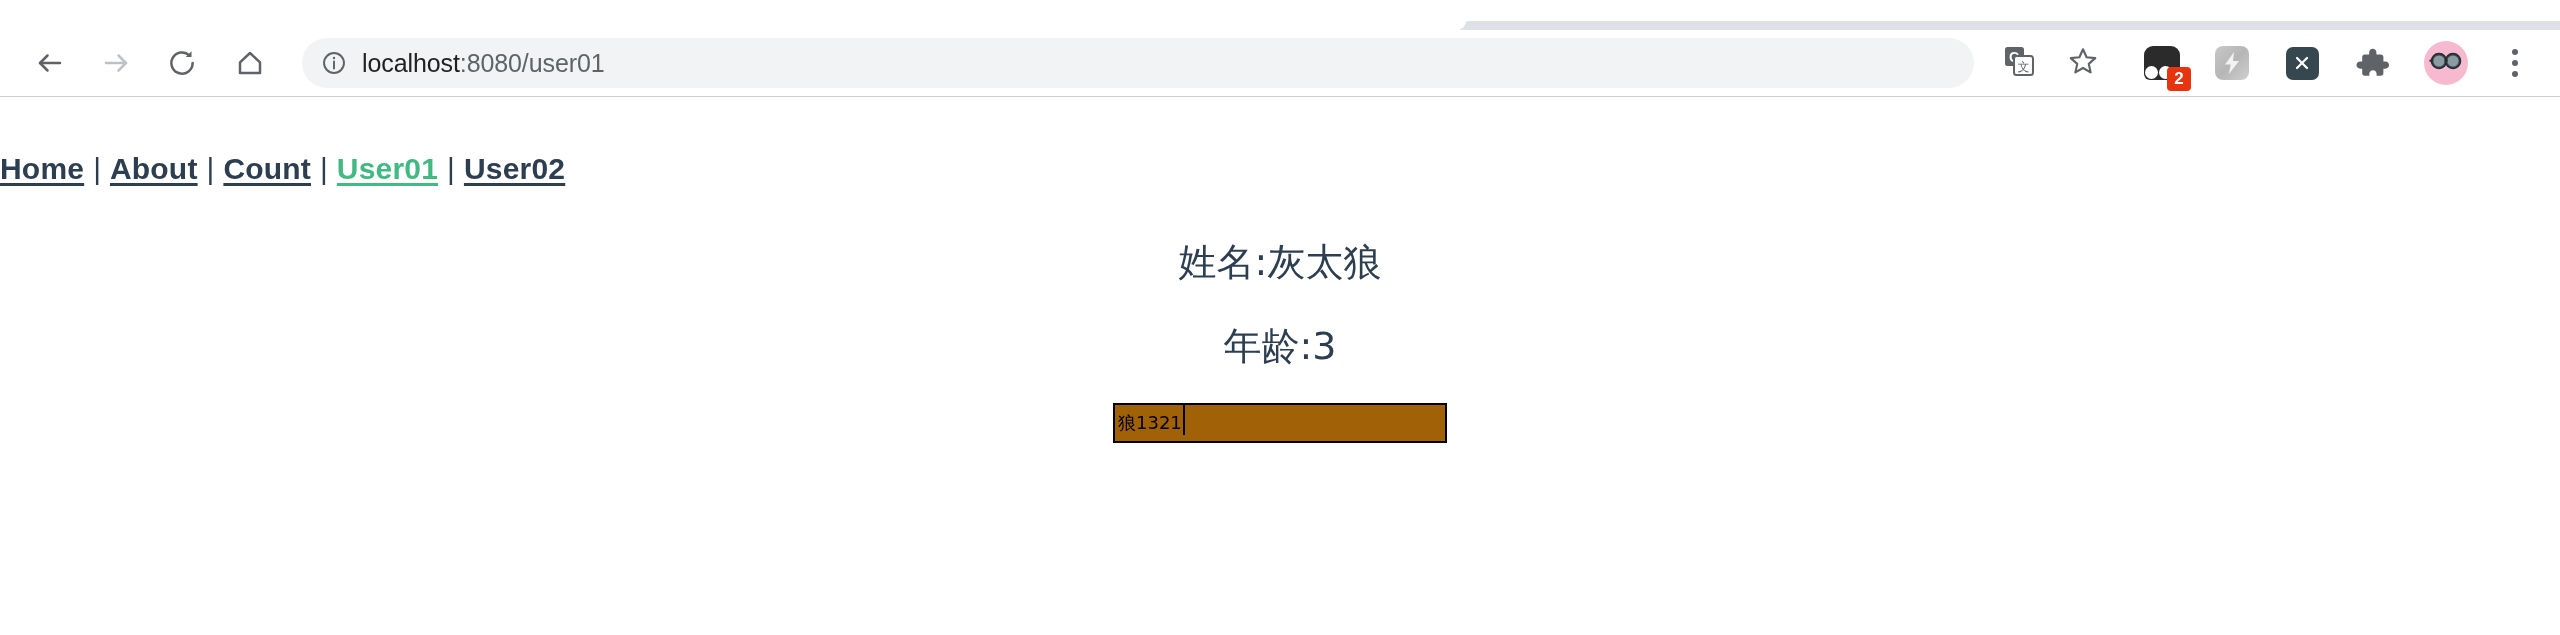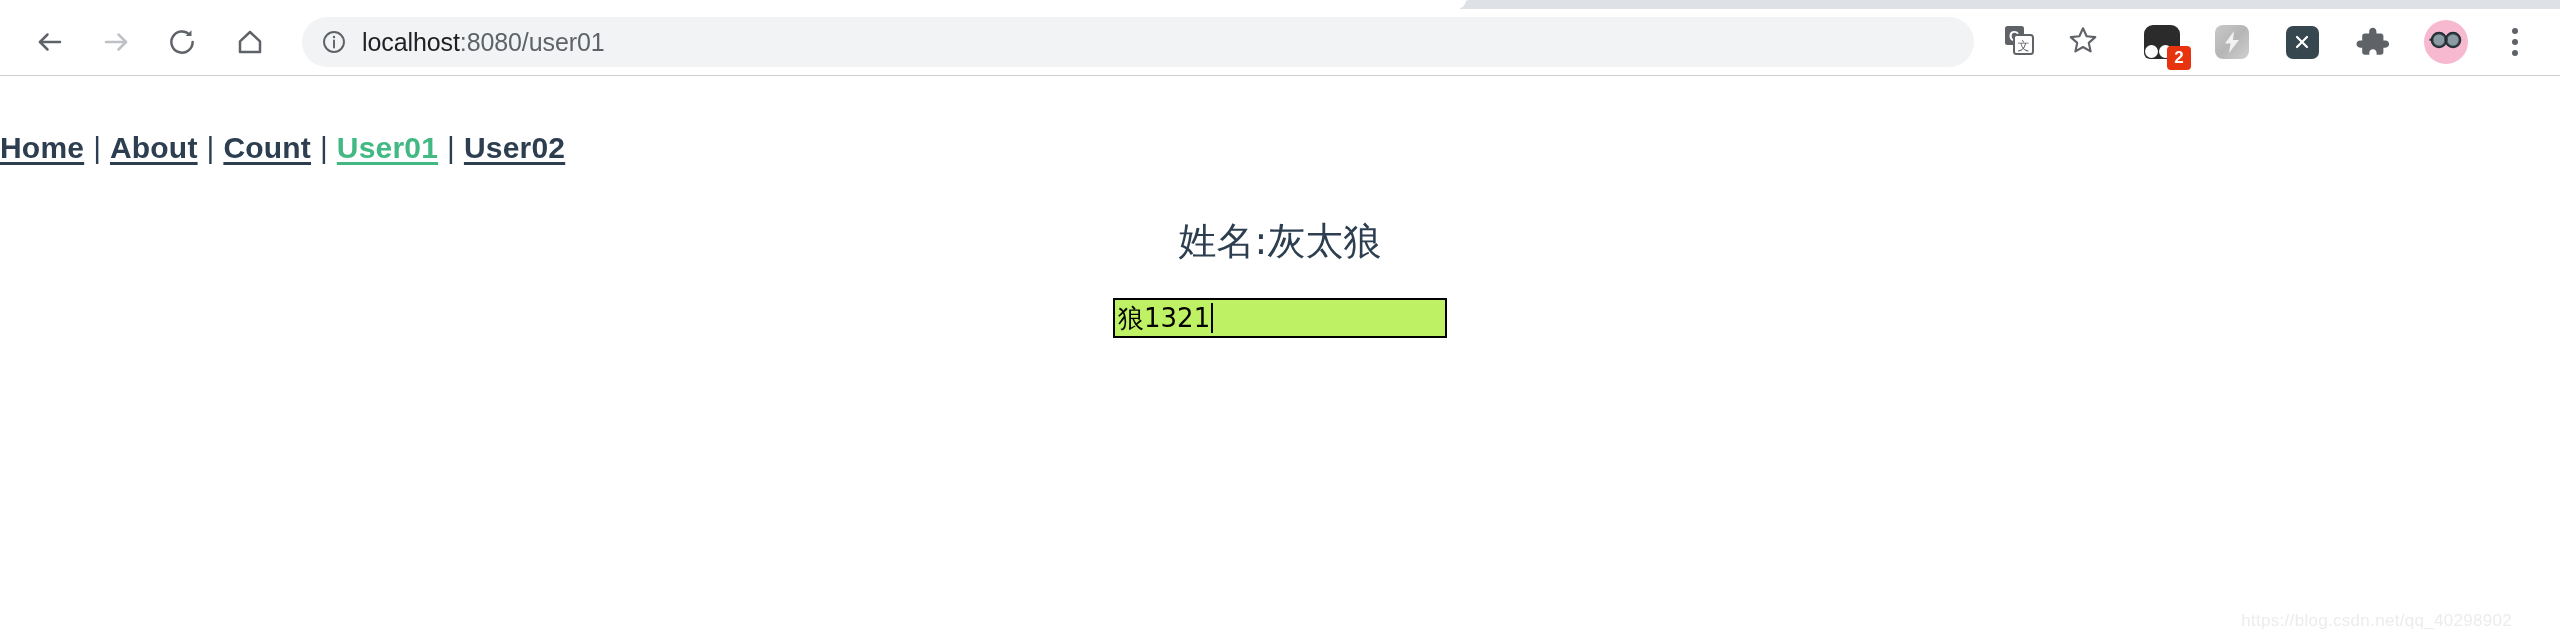--- a/index.html
+++ b/index.html
@@ -12,20 +12,21 @@
     font-family: "Liberation Sans", "DejaVu Sans", sans-serif;
   }
 
   
   .browser-chrome {
     position: relative;
     width: 2560px;
     height: 76px;
     background: #ffffff;
     border-bottom: 1px solid #ccced4;
+    margin-top: 21px;
   }
 
   
   .tab-remnant {
     position: absolute;
     top: 0;
     left: 1460px;
     width: 1100px;
     height: 9px;
     background: #dee1e6;
@@ -240,22 +241,22 @@
 
   .addr-input-wrap {
     width: 100%;
     text-align: center;
     margin-top: -8px;
   }
   .addr-input {
     width: 334px;
     height: 40px;
     border: 2px solid #000000;
-    background: #bef264;
-    font-size: 26px;
+    background: #a16207;
+    font-size: 18px;
     line-height: 36px;
     padding: 0 3px;
     color: #000000;
     font-family: "DejaVu Sans", "Liberation Sans", sans-serif;
     outline: none;
     display: inline-block;
     text-align: left;
     vertical-align: top;
     position: relative;
   }
@@ -413,20 +414,21 @@
 </div>
 
 <div class="page">
 
   <nav class="site-nav">
     <a href="#">Home</a><span class="sep">|</span><a href="#">About</a><span class="sep">|</span><a href="#">Count</a><span class="sep">|</span><a href="#" class="active">User01</a><span class="sep">|</span><a href="#">User02</a>
   </nav>
 
   <div class="info-list">
     <div class="info-line">姓名:灰太狼</div>
+    <div class="info-line">年龄:3</div>
   </div>
 
   <div class="addr-input-wrap">
     <div class="addr-input"><span>狼1321</span><span class="caret"></span></div>
   </div>
 
   <div class="watermark">https://blog.csdn.net/qq_40298902</div>
 
 </div>
 

